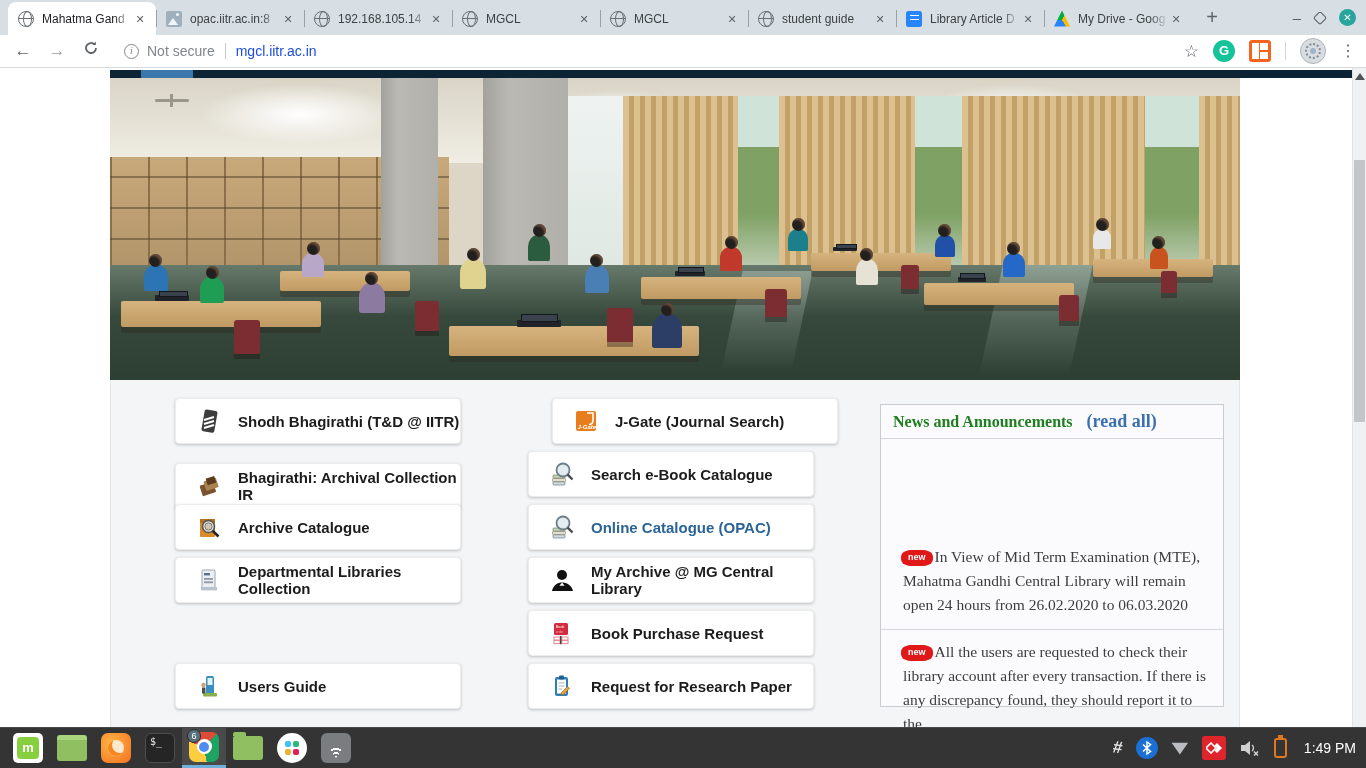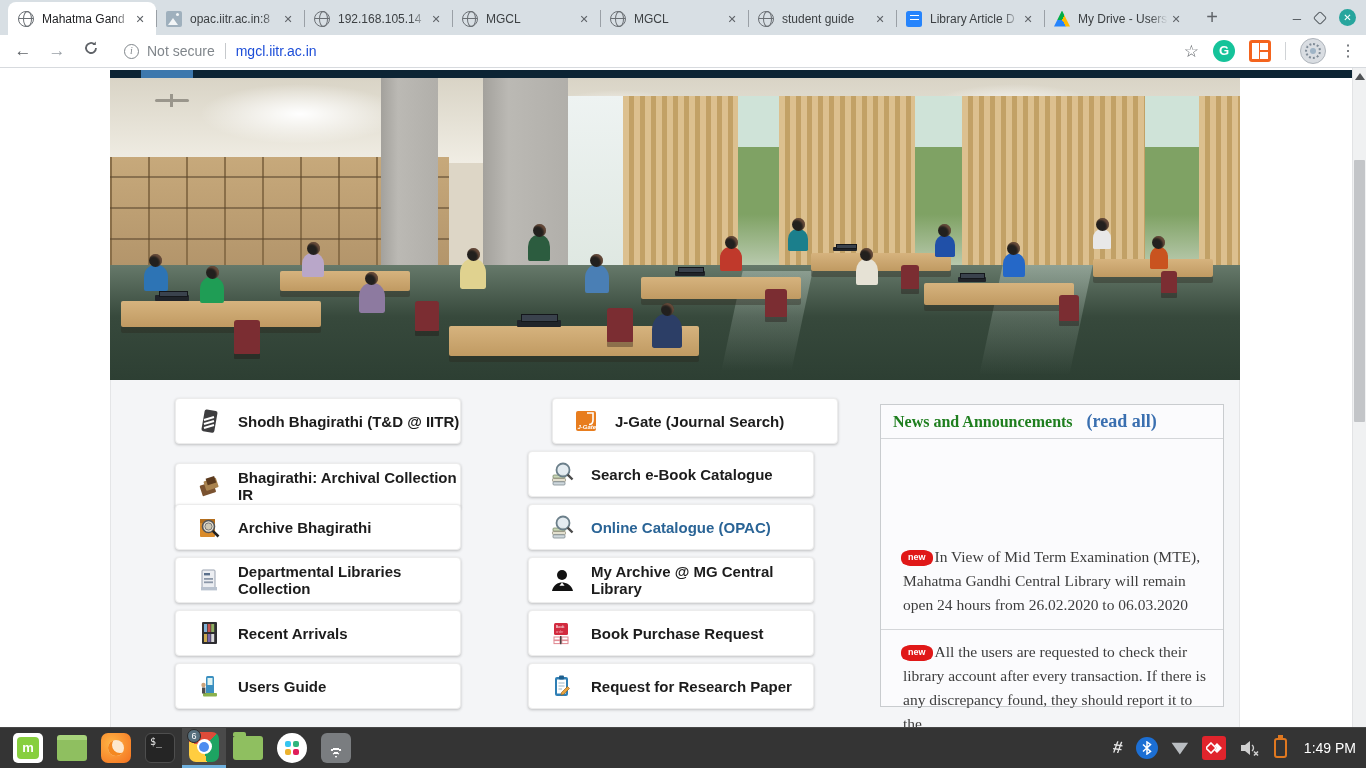--- a/index.html
+++ b/index.html
@@ -183,21 +183,21 @@
       <span class="ttl">student guide</span>
       <span class="x">✕</span>
     </div>
     <div class="tab">
       <span class="fav docs"></span>
       <span class="ttl">Library Article D</span>
       <span class="x">✕</span>
     </div>
     <div class="tab">
       <span class="fav drive"></span>
-      <span class="ttl">My Drive - Users</span>
+      <span class="ttl">My Drive - Goog</span>
       <span class="x">✕</span>
     </div>
     <div class="newtab">+</div>
     <div class="wincontrols">
       <span class="wc-min">–</span>
       <span class="wc-restore"></span>
       <span class="wc-close" style="background: rgb(39, 165, 157);">✕</span>
     </div>
   </div>
 
@@ -312,43 +312,31 @@
       <span class="lbl">Bhagirathi: Archival Collection IR</span>
     </div>
     <div class="card" style="left:175px;top:436px;">
       <svg class="cicon" viewBox="0 0 26 26">
           <rect x="4" y="5" width="15" height="18" rx="1" fill="#d98b2b"></rect>
           <rect x="4" y="5" width="15" height="4" fill="#b56f1d"></rect>
           <circle cx="12.5" cy="12.5" r="6" fill="#e8e3d6" stroke="#555" stroke-width="1.6"></circle>
           <circle cx="12.5" cy="12.5" r="3.6" fill="#cfc8b4" stroke="#777" stroke-width="1"></circle>
           <line x1="16.8" y1="16.8" x2="22.5" y2="22.5" stroke="#222" stroke-width="2.6"></line>
         </svg>
-      <span class="lbl">Archive Bhagirathi</span>
+      <span class="lbl">Archive Catalogue</span>
     </div>
     <div class="card" style="left:175px;top:489px;">
       <svg class="cicon" viewBox="0 0 26 26">
           <rect x="6" y="3" width="13" height="19" rx="1" fill="#eceef2" stroke="#9aa2b0"></rect>
           <rect x="8" y="6" width="6" height="2.4" fill="#5b708c"></rect>
           <rect x="8" y="11" width="9" height="1.8" fill="#8b97a8"></rect>
           <rect x="8" y="14.4" width="9" height="1.8" fill="#8b97a8"></rect>
           <rect x="5" y="20" width="16" height="3.4" fill="#b9c2cf"></rect>
         </svg>
       <span class="lbl">Departmental Libraries Collection</span>
-    </div>
-    <div class="card" style="left:175px;top:542px;">
-      <svg class="cicon" viewBox="0 0 26 26">
-          <rect x="6" y="2" width="15" height="22" rx="1" fill="#2d2d30"></rect>
-          <rect x="8" y="4" width="3" height="8" fill="#7fb2d8"></rect>
-          <rect x="11.6" y="4" width="3" height="8" fill="#c5554e"></rect>
-          <rect x="15.2" y="4" width="3" height="8" fill="#8fae62"></rect>
-          <rect x="8" y="14" width="3" height="8" fill="#caa84e"></rect>
-          <rect x="11.6" y="14" width="3" height="8" fill="#7a68a8"></rect>
-          <rect x="15.2" y="14" width="3" height="8" fill="#d8d8da"></rect>
-        </svg>
-      <span class="lbl">Recent Arrivals</span>
     </div>
     <div class="card" style="left:175px;top:595px;">
       <svg class="cicon" viewBox="0 0 26 26">
           <rect x="10" y="3" width="8" height="18" rx="1.5" fill="#3a8fc0"></rect>
           <rect x="11.5" y="5" width="5" height="7" fill="#dff3f1"></rect>
           <rect x="7" y="20" width="14" height="3.4" rx="1" fill="#8ab14d"></rect>
           <circle cx="7.5" cy="12" r="2.2" fill="#caa27a"></circle>
           <rect x="6" y="14.5" width="3.4" height="6" fill="#4d4d4d"></rect>
         </svg>
       <span class="lbl">Users Guide</span>

